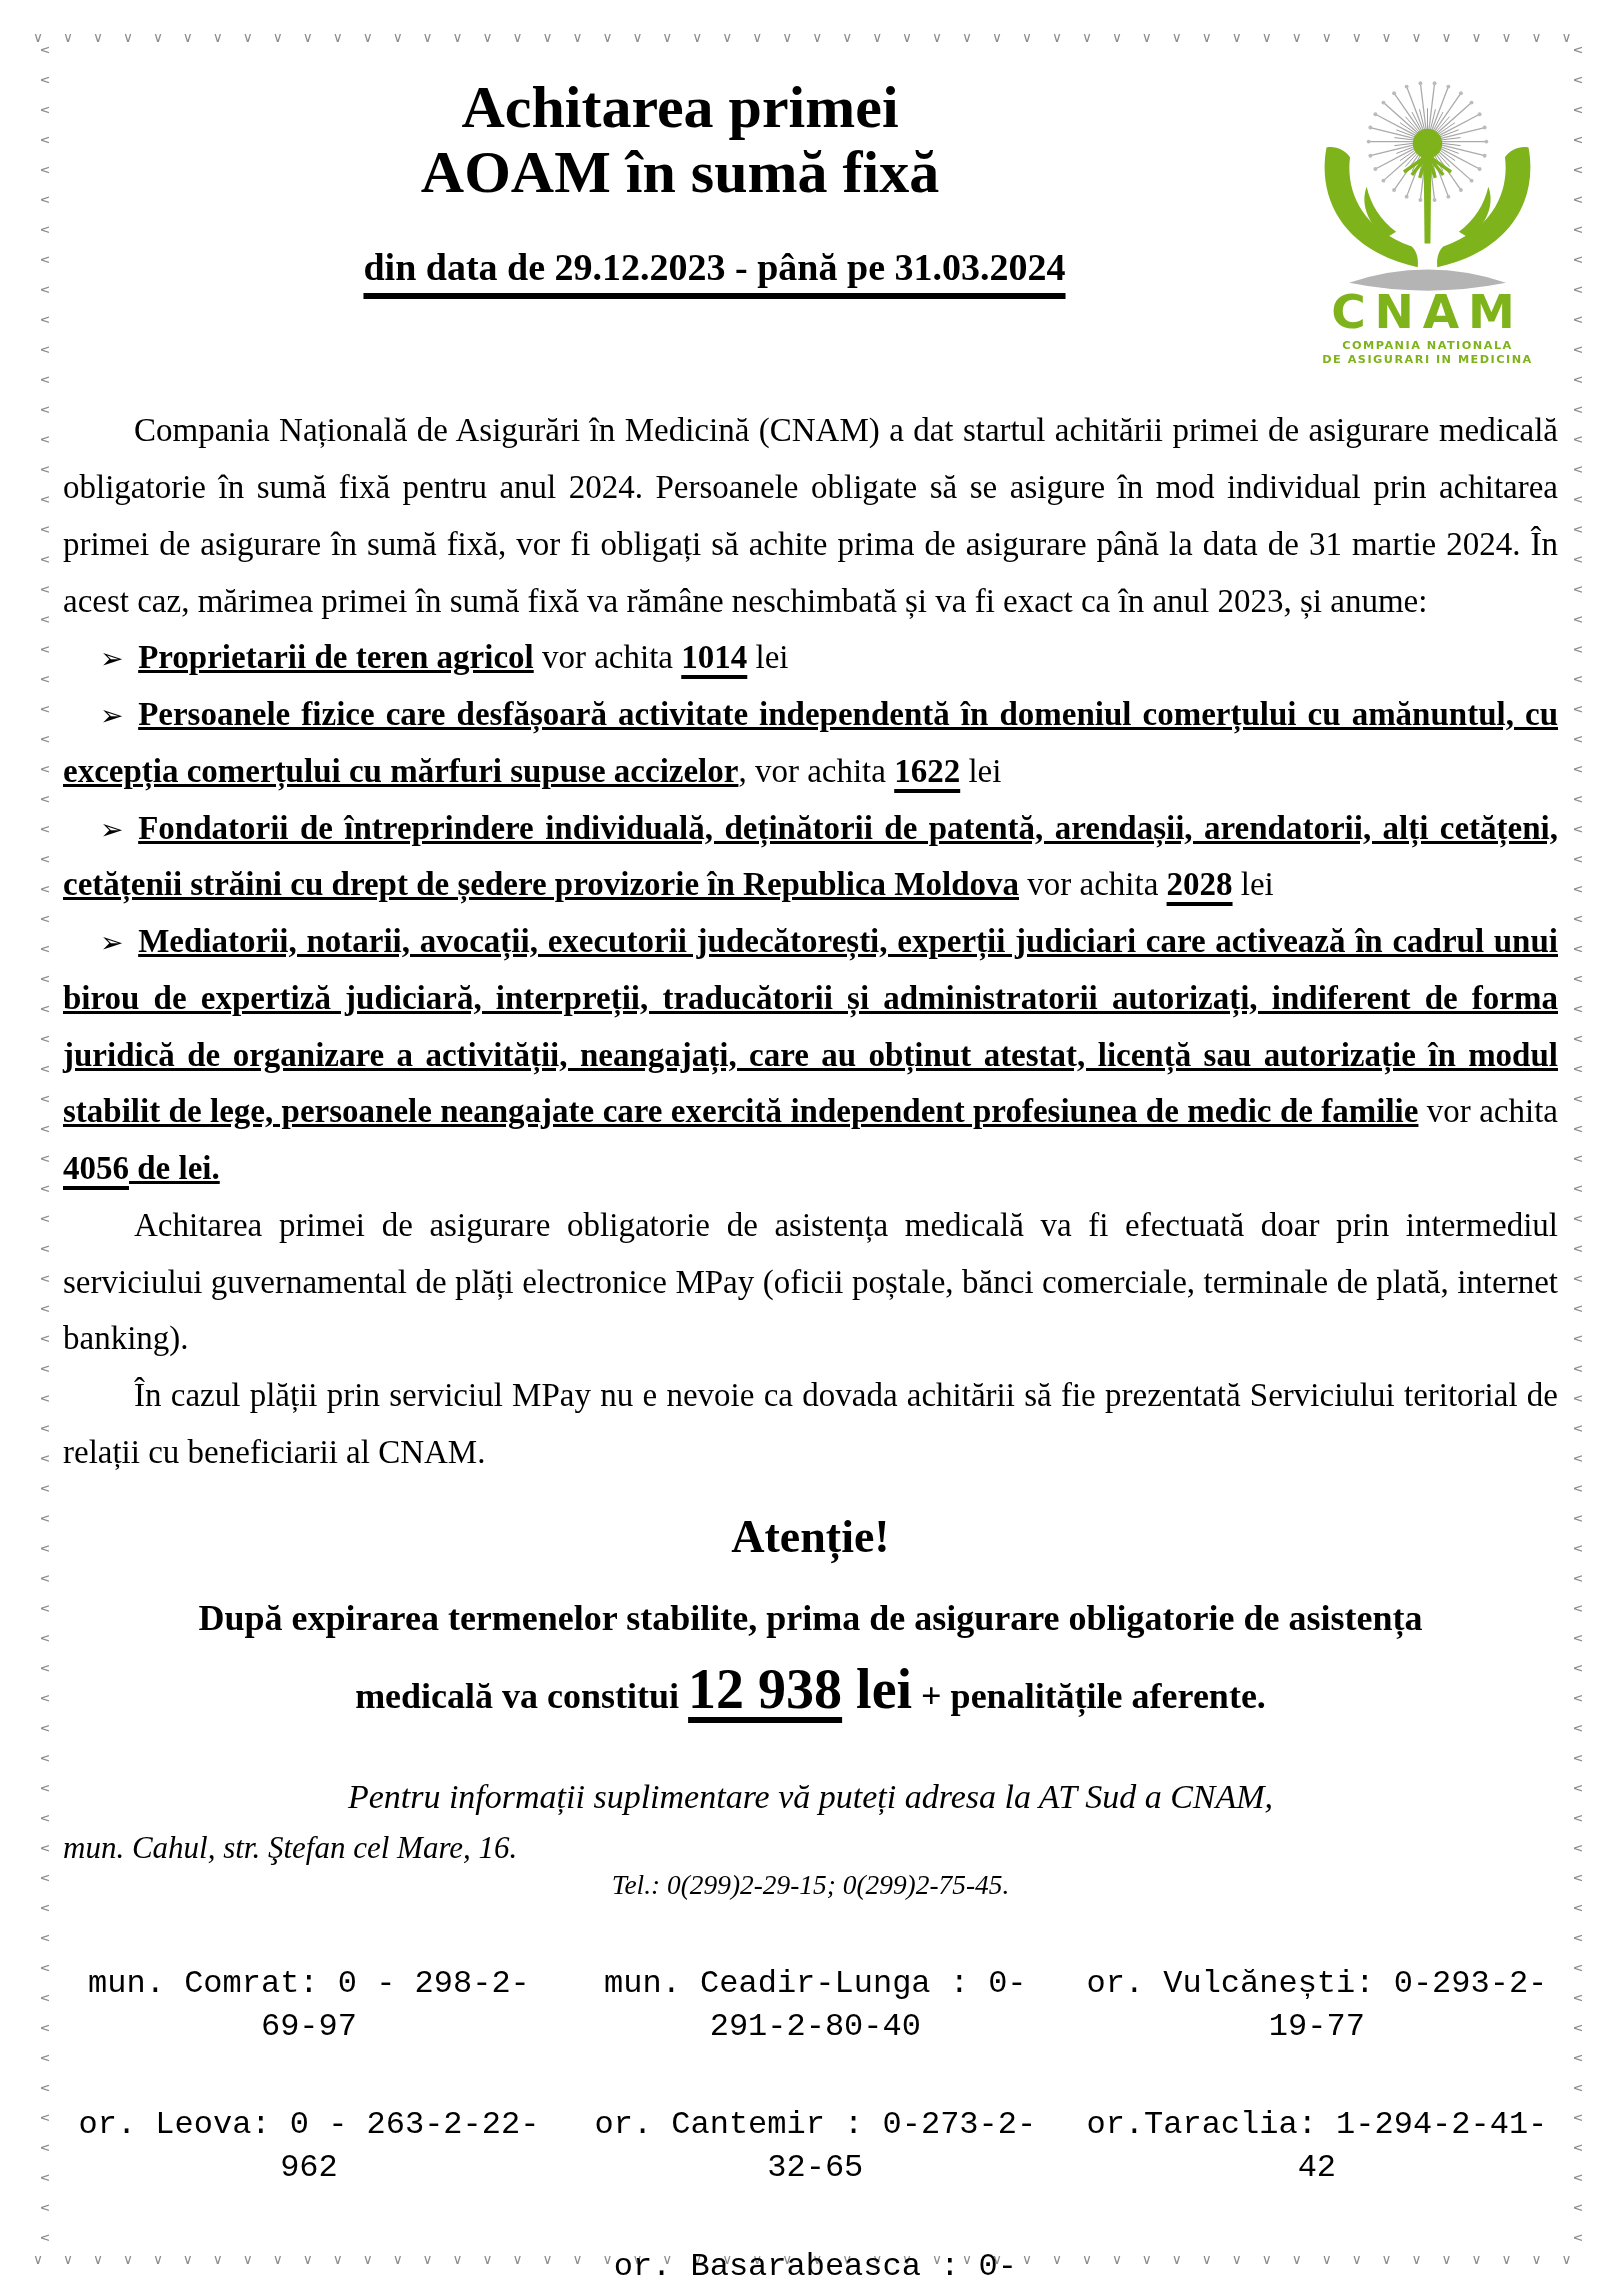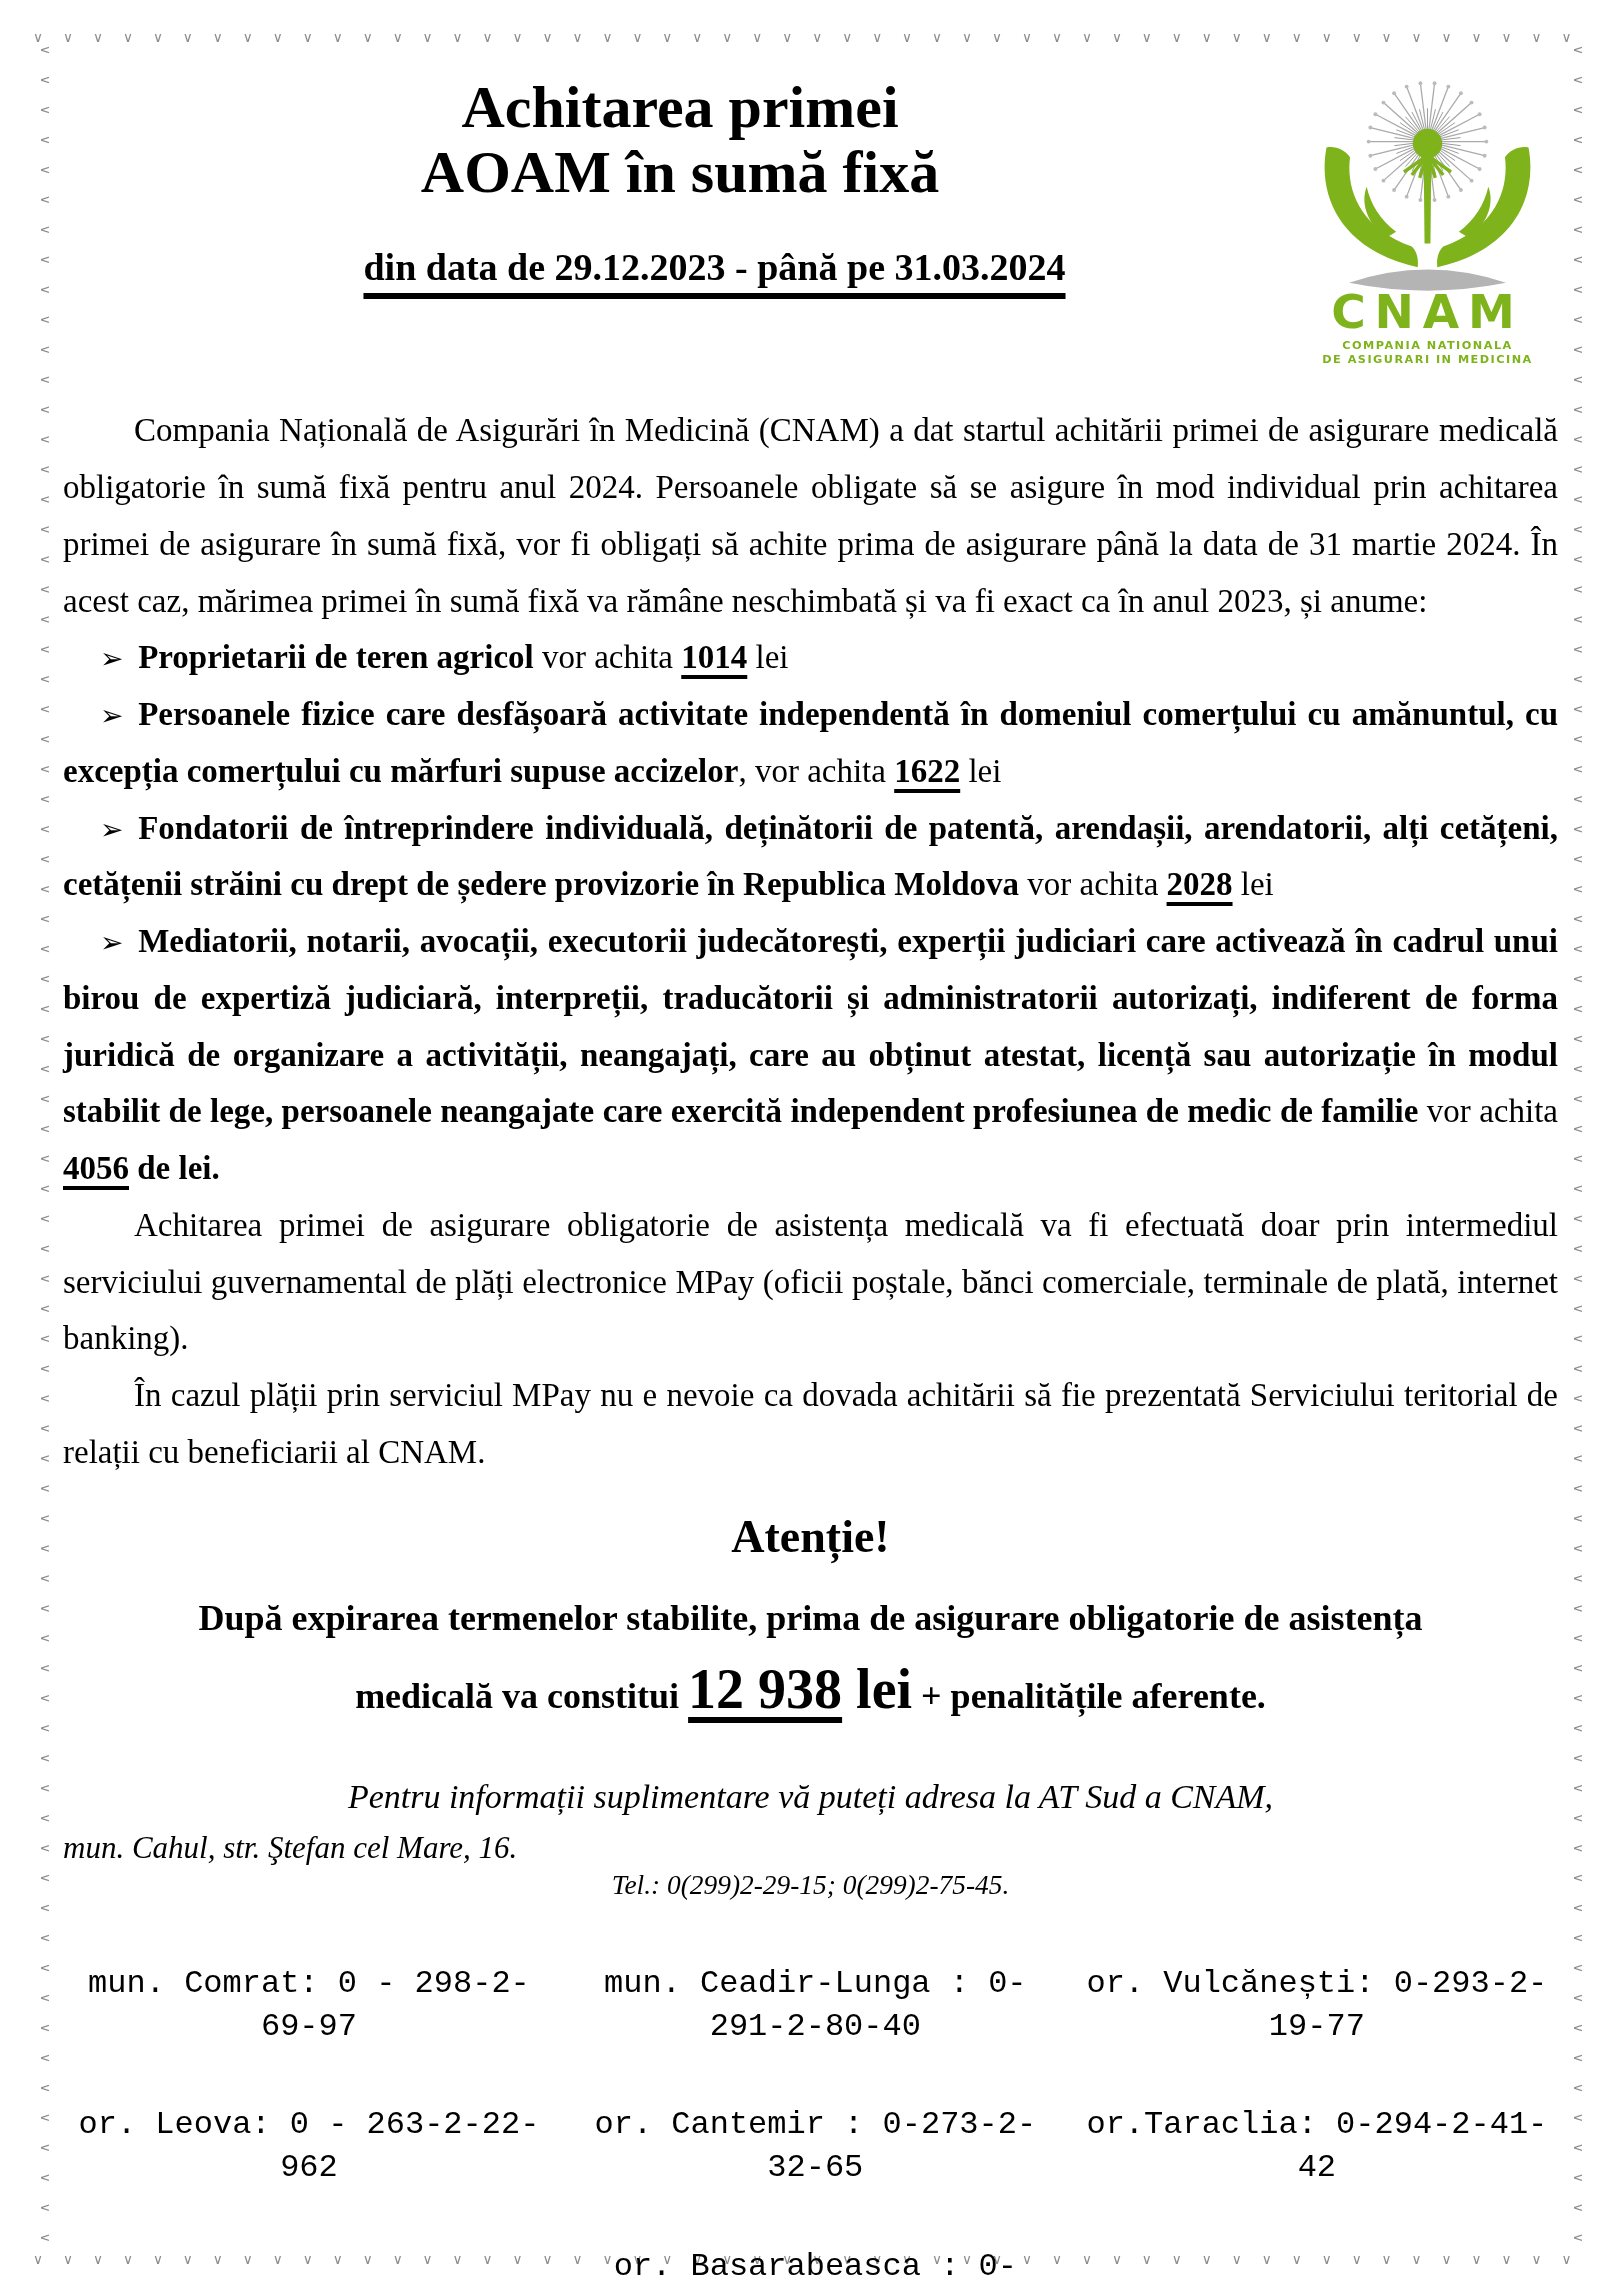--- a/index.html
+++ b/index.html
@@ -24,21 +24,21 @@
   .t3 span{text-decoration:underline;text-decoration-thickness:5.9px;text-underline-offset:12.7px;}
   .logo{flex:0 0 261px;width:261px;height:306px;margin-top:5.9px;}
   .logo svg{width:100%;height:100%;}
 
   p.body{font-size:33px;line-height:1.72;text-align:justify;margin:0;}
   p.indent{text-indent:71px;}
   p.first{margin-top:25.5px;}
 
   p.bullet{font-size:33px;line-height:1.72;text-align:justify;margin:0;text-indent:37px;}
   .marker{font-family:"DejaVu Sans",sans-serif;font-size:28px;padding-right:14.7px;}
-  .bold{font-weight:bold;}
+  .bold{font-weight:bold;text-decoration:underline;}
   .amt{font-weight:bold;text-decoration:underline;text-decoration-thickness:3.9px;text-underline-offset:6.9px;}
 
   .attn-h{font-size:46px;font-weight:bold;text-align:center;margin-top:29px;}
   .attn-body{font-size:36px;font-weight:bold;text-align:center;line-height:2.15;
              max-width:1343px;margin:17.6px auto 0;}
   .big{font-size:56px;line-height:1;}
   .u2{text-decoration:underline;text-decoration-thickness:5.9px;text-underline-offset:8.8px;}
 
   .info1{font-size:34px;font-style:italic;text-align:center;margin-top:43px;}
   .info2{font-size:31px;font-style:italic;text-align:left;margin-top:14px;}
@@ -195,21 +195,21 @@
     <div class="info1">Pentru informații suplimentare vă puteți adresa la AT Sud a CNAM,</div>
     <div class="info2">mun. Cahul, str. Ştefan cel Mare, 16.</div>
     <div class="info3">Tel.: 0(299)2-29-15; 0(299)2-75-45.</div>
 
     <div class="contacts">
       <div class="cell">mun. Comrat: 0 - 298-2-69-97</div>
       <div class="cell mid">mun. Ceadir-Lunga : 0-291-2-80-40</div>
       <div class="cell">or. Vulcănești: 0-293-2-19-77</div>
       <div class="cell">or. Leova: 0 - 263-2-22-962</div>
       <div class="cell mid">or. Cantemir : 0-273-2-32-65</div>
-      <div class="cell">or.Taraclia: 0-294-2-41-42</div>
+      <div class="cell">or.Taraclia: 1-294-2-41-42</div>
       <div class="cell"></div>
       <div class="cell mid">or. Basarabeasca : 0-297-2-12-67</div>
       <div class="cell"></div>
     </div>
 
   </div>
 </div>
 
 
 </body></html>

